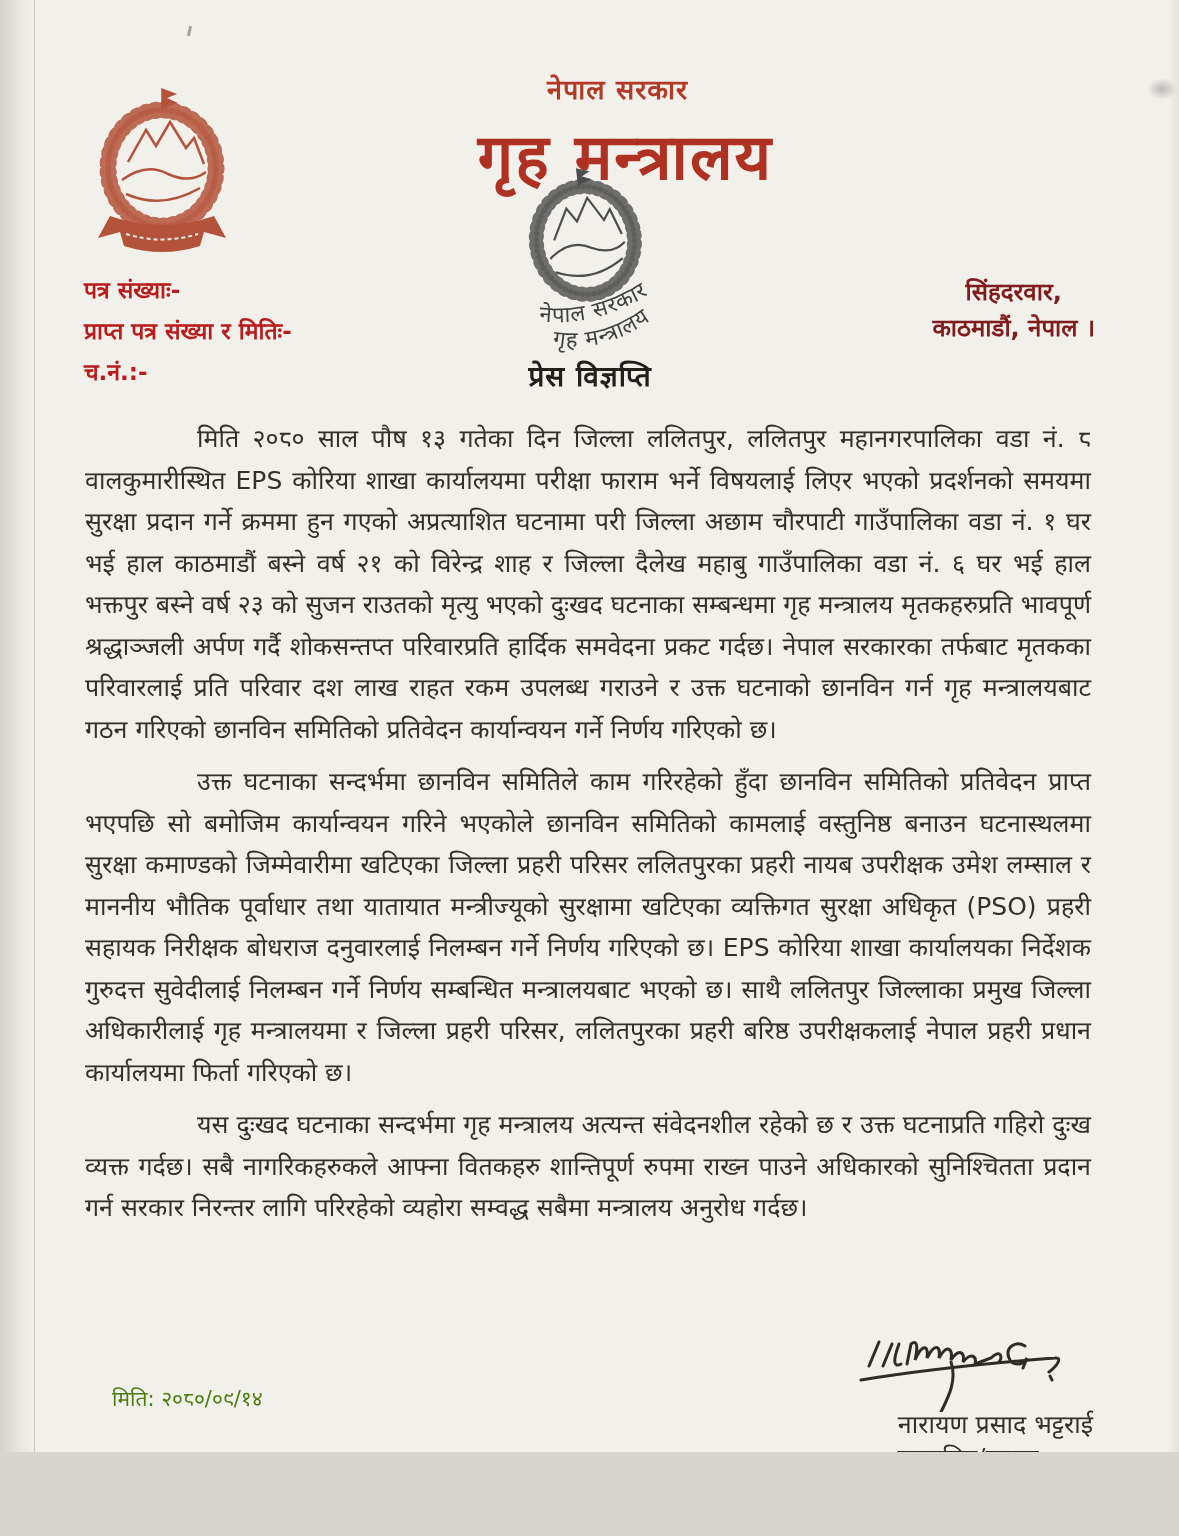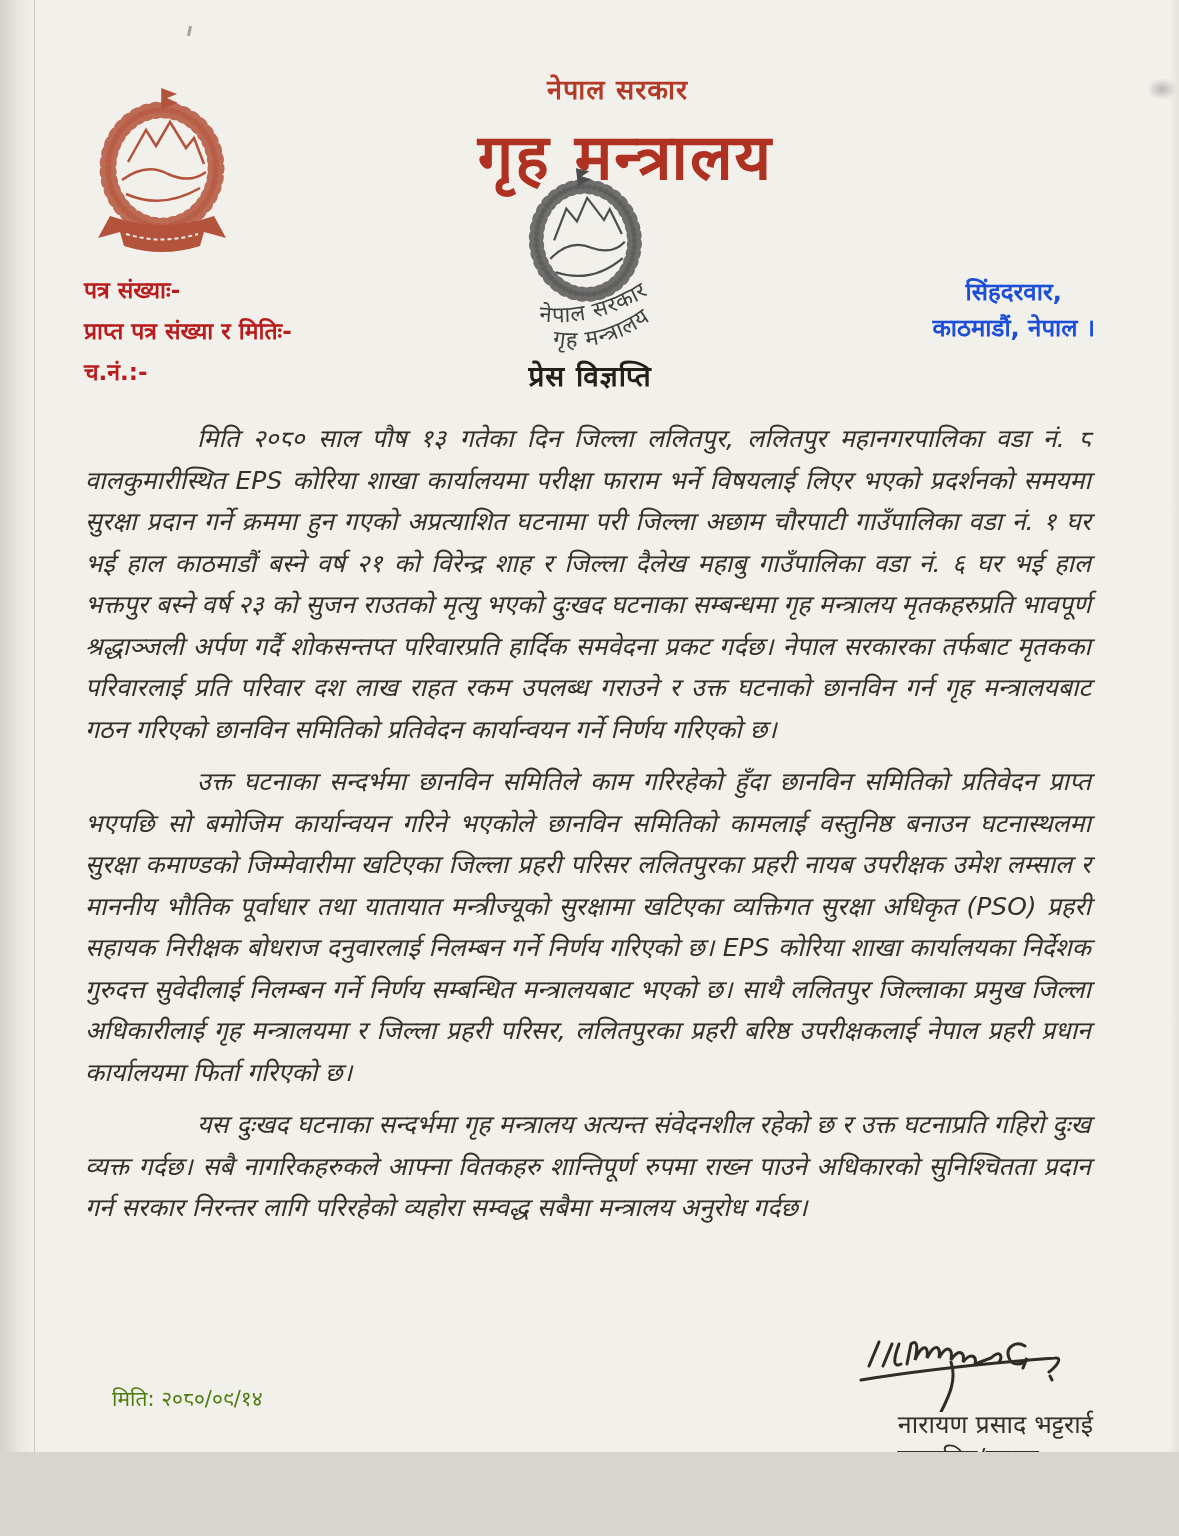--- a/index.html
+++ b/index.html
@@ -24,28 +24,28 @@
 
   
   .emblem-red{position:absolute;left:90px;top:84px;}
   .org-top{position:absolute;left:0;right:0;top:70px;text-align:center;padding-left:56px;
     color:#b23a27;font-weight:bold;font-size:27px;letter-spacing:1px;}
   .main-title{position:absolute;left:0;right:0;top:112px;text-align:center;padding-left:72px;
     color:#ae3122;font-weight:bold;font-size:63px;letter-spacing:2px;}
   .seal{position:absolute;left:486px;top:160px;}
   .ref-block{position:absolute;left:84px;top:270px;color:#b91c1c;font-weight:bold;font-size:23px;line-height:41px;}
   .address-block{position:absolute;right:84px;top:274px;text-align:center;
-    color:#1d4ed8;font-weight:bold;font-size:24px;line-height:36px;}
+    color:#7f1d1d;font-weight:bold;font-size:24px;line-height:36px;}
   .doc-type{position:absolute;left:0;right:0;top:356px;text-align:center;padding-left:1px;
     color:#232019;font-weight:600;font-size:28px;letter-spacing:1px;}
 
   
   .body-text{position:absolute;left:85px;top:418px;width:1022px;
     font-size:25px;line-height:41.5px;text-align:justify;color:#33302b;}
-  .body-text p{margin:0 16px 11px 0;text-indent:112px;font-style:italic;}
+  .body-text p{margin:0 16px 11px 0;text-indent:112px;}
 
   
   .footer-date{position:absolute;left:112px;top:1384px;font-size:21px;color:#4d7c0f;}
   .sig-block{position:absolute;right:86px;top:1316px;width:250px;text-align:center;color:#33302b;}
   .sig-svg{display:block;margin:0 auto -6px auto;}
   .sig-name{font-size:25px;margin-top:0;text-align:right;}
   .sig-title{font-size:24px;}
 </style>
 </head>
 <body>

